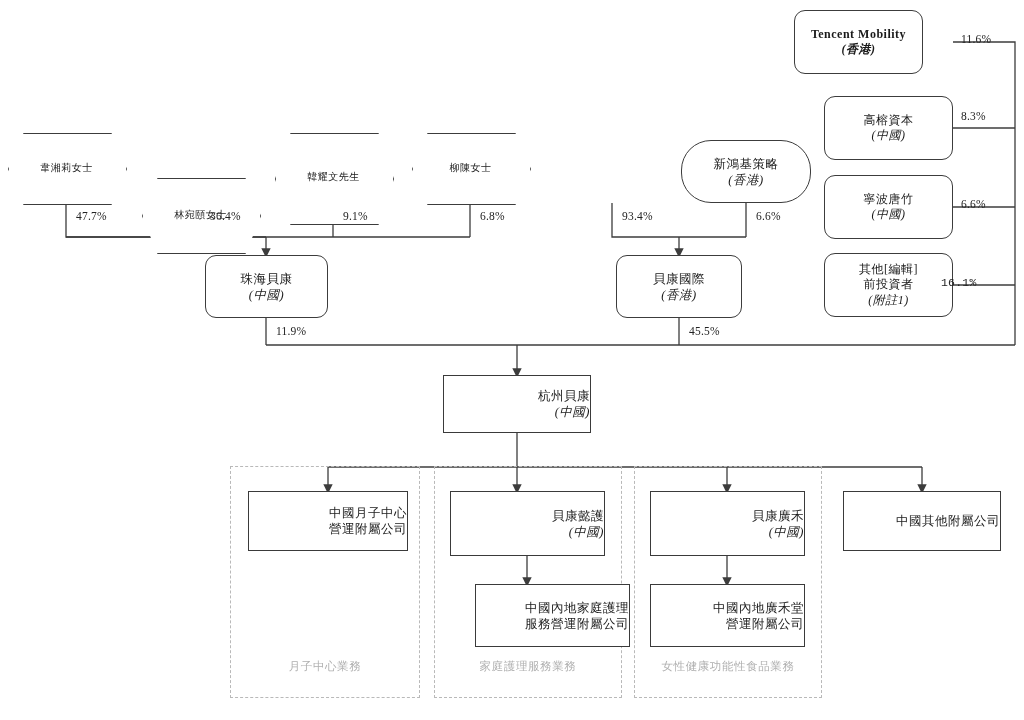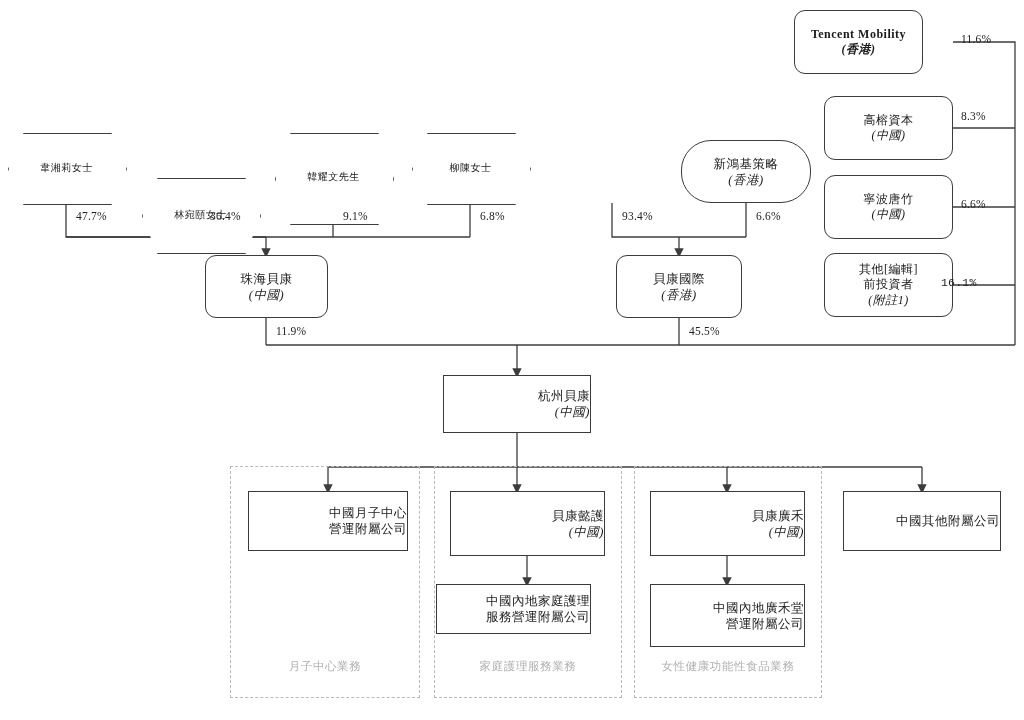--- a/index.html
+++ b/index.html
@@ -176,21 +176,21 @@
     <span class="l2">(中國)</span>
   </div>
   <div class="node srect heavy" style="left:650px;top:491px;width:155px;height:65px;">
     <span class="l1">貝康廣禾</span>
     <span class="l2">(中國)</span>
   </div>
   <div class="node srect heavy" style="left:843px;top:491px;width:158px;height:60px;">
     <span class="l1">中國其他附屬公司</span>
   </div>
 
-  <div class="node srect heavy" style="left:436px;top:584px;width:155px;height:50px;">
+  <div class="node srect heavy" style="left:475px;top:584px;width:155px;height:63px;">
     <span class="l1">中國內地家庭護理</span>
     <span class="l1">服務營運附屬公司</span>
   </div>
   <div class="node srect heavy" style="left:650px;top:584px;width:155px;height:63px;">
     <span class="l1">中國內地廣禾堂</span>
     <span class="l1">營運附屬公司</span>
   </div>
 
 </div>
 

